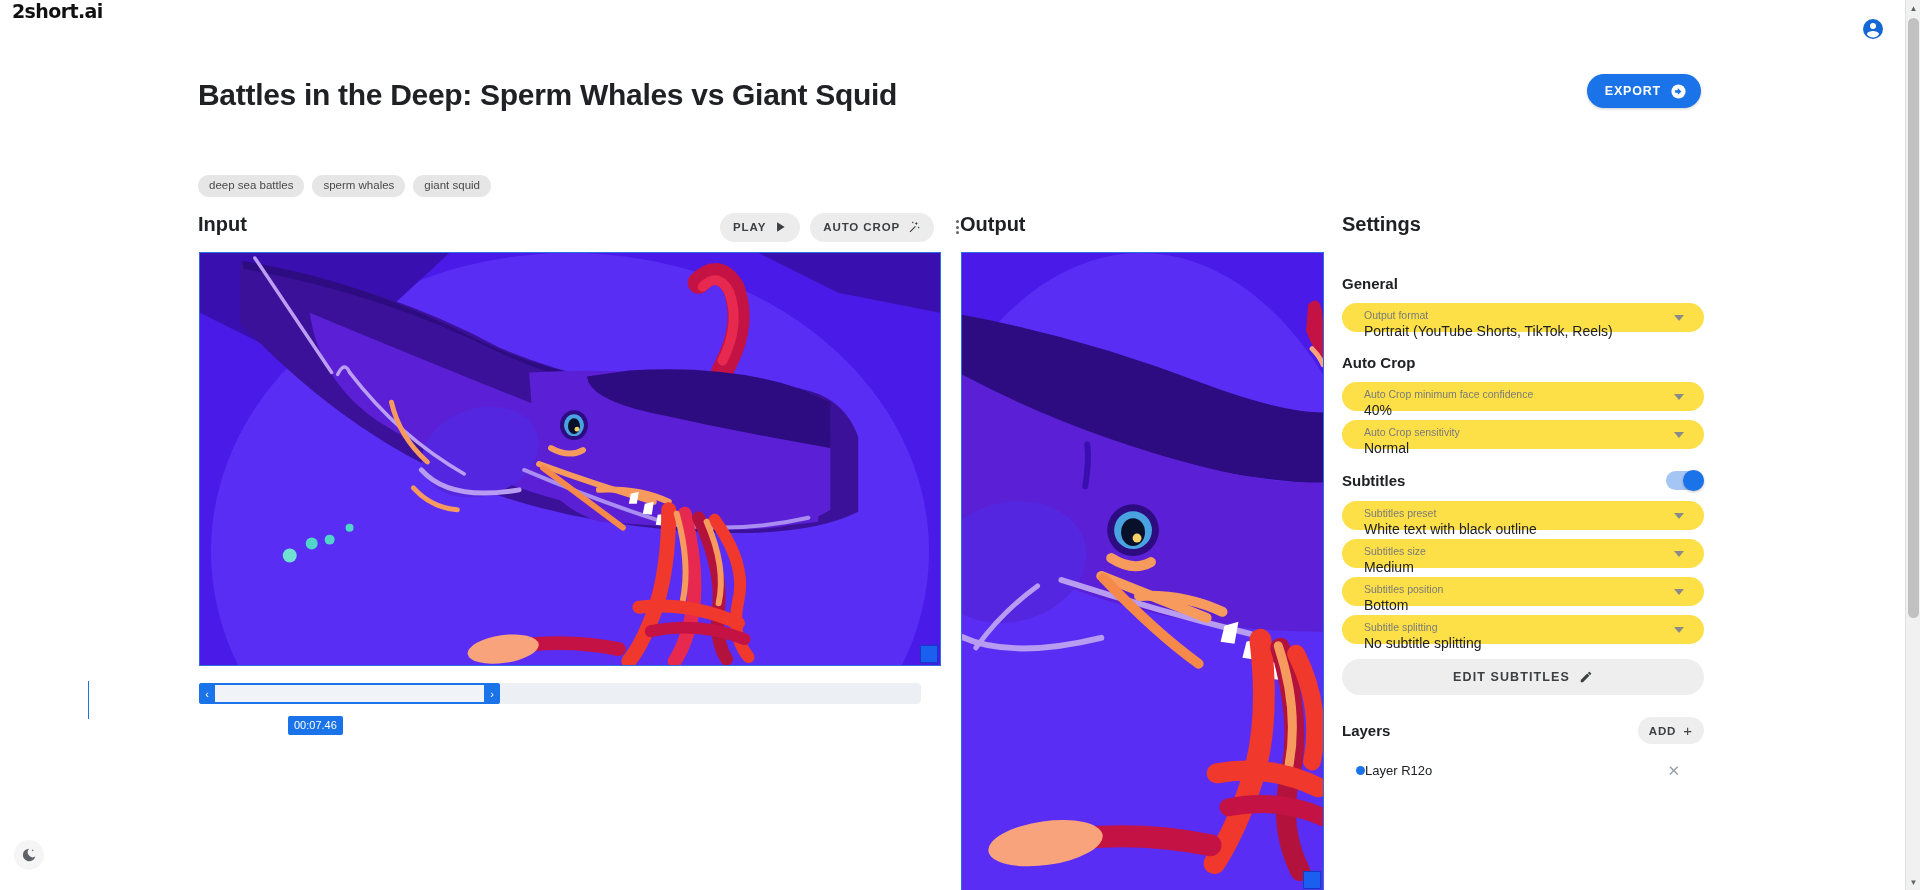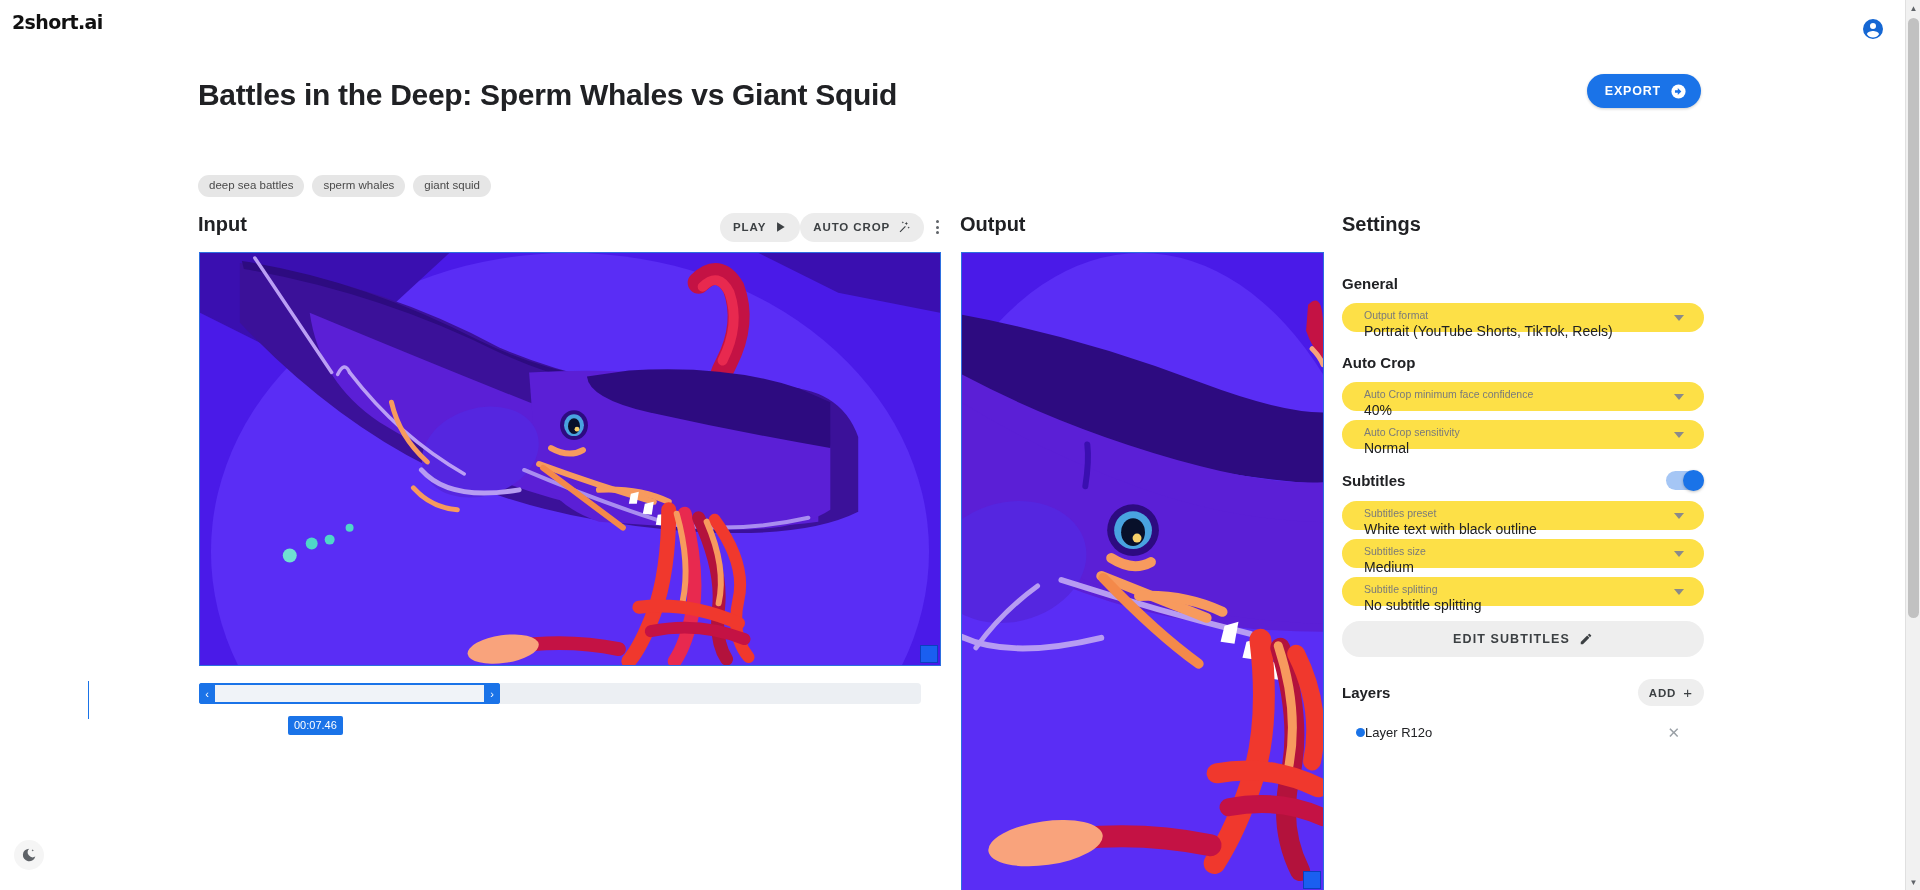--- a/index.html
+++ b/index.html
@@ -16,21 +16,21 @@
   
   .topbar {
     position: absolute;
     top: 0; left: 0;
     width: 1920px; height: 55px;
     background: #ffffff;
     z-index: 30;
   }
   .logo {
     position: absolute;
-    left: 12px; top: 11px;
+    left: 12px; top: 0;
     font-size: 19px;
     font-weight: 800;
     letter-spacing: -0.6px;
     color: #111111;
     font-family: "DejaVu Sans", sans-serif;
   }
   .account-btn {
     position: absolute;
     right: 30px; top: 12px;
     width: 34px; height: 34px;
@@ -126,21 +126,21 @@
     font-size: 20px;
     font-weight: bold;
     color: #202124;
   }
   #input-header { left: 198px; top: 158px; }
   #output-header { left: 960px; top: 158px; }
 
   .input-toolbar {
     position: absolute;
     left: 720px; top: 157px;
-    display: flex; align-items: center; gap: 0;
+    display: flex; align-items: center; gap: 10px;
   }
   .pill-btn {
     background: #ececec;
     border: none;
     border-radius: 16px;
     height: 29px;
     padding: 0 13px;
     font-size: 11.5px;
     font-weight: bold;
     letter-spacing: 0.9px;
@@ -575,20 +575,25 @@
       <div class="field-label">Subtitles preset</div>
       <div class="field-value">White text with black outline</div>
       <div class="caret"></div>
     </div>
     <div class="field">
       <div class="field-label">Subtitles size</div>
       <div class="field-value">Medium</div>
       <div class="caret"></div>
     </div>
     <div class="field">
+      <div class="field-label">Subtitles position</div>
+      <div class="field-value">Bottom</div>
+      <div class="caret"></div>
+    </div>
+    <div class="field">
       <div class="field-label">Subtitle splitting</div>
       <div class="field-value">No subtitle splitting</div>
       <div class="caret"></div>
     </div>
     <button class="edit-subs-btn">
       <span>EDIT SUBTITLES</span>
       <svg viewBox="0 0 24 24">
         <path d="M3 17.25V21h3.75L17.81 9.94l-3.75-3.75L3 17.25zM20.71 7.04a1 1 0 000-1.41l-2.34-2.34a1 1 0 00-1.41 0l-1.83 1.83 3.75 3.75 1.83-1.83z"></path>
       </svg>
     </button>

